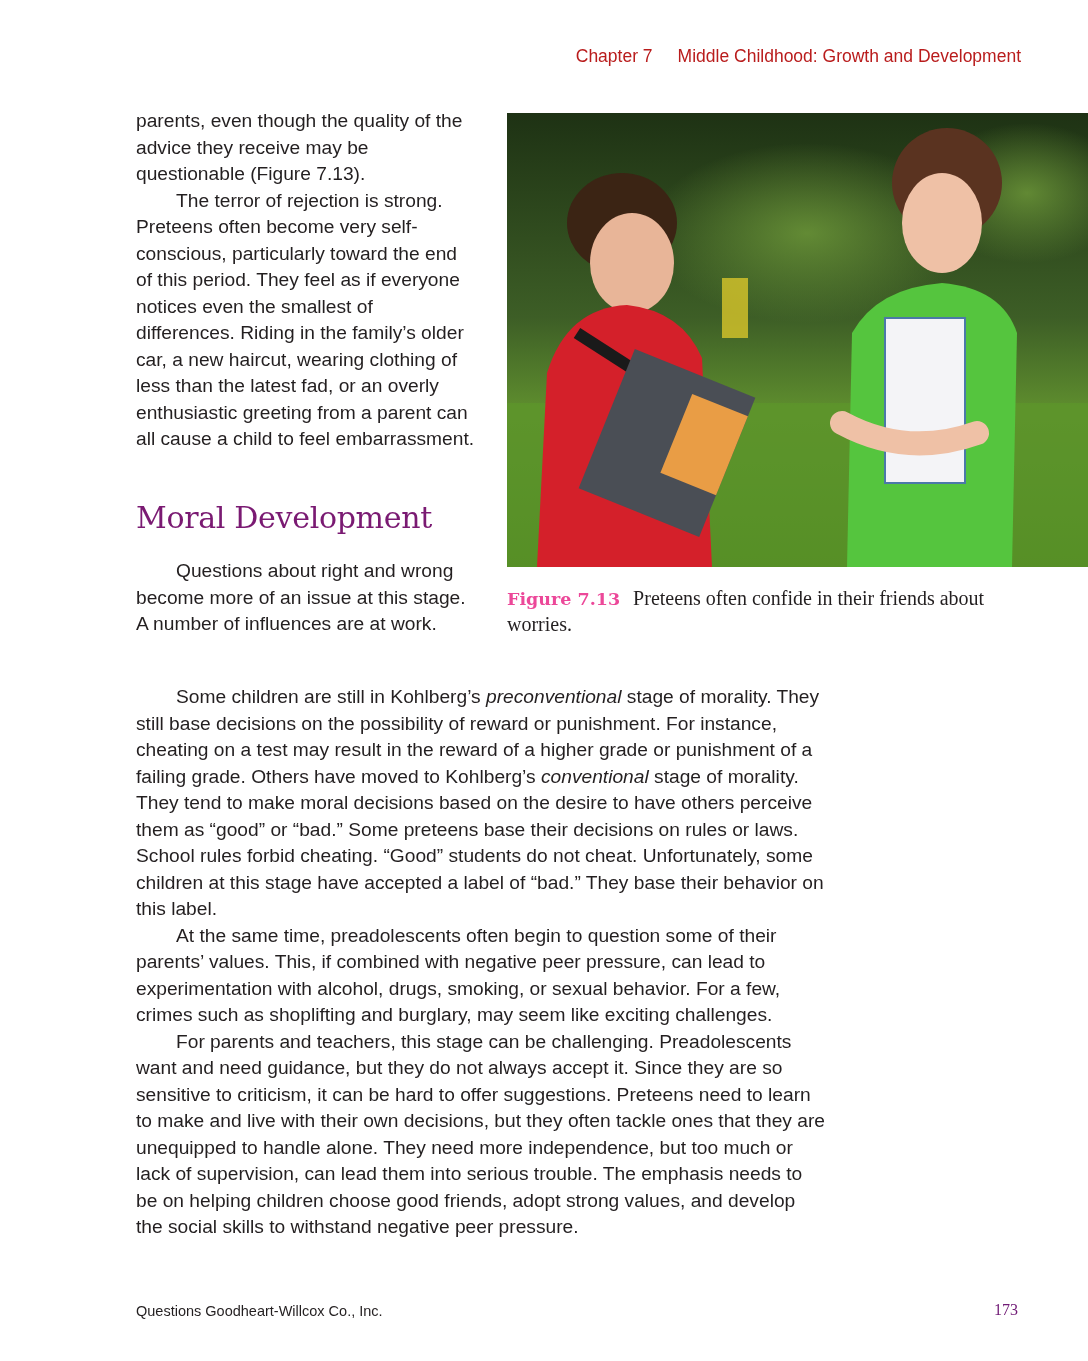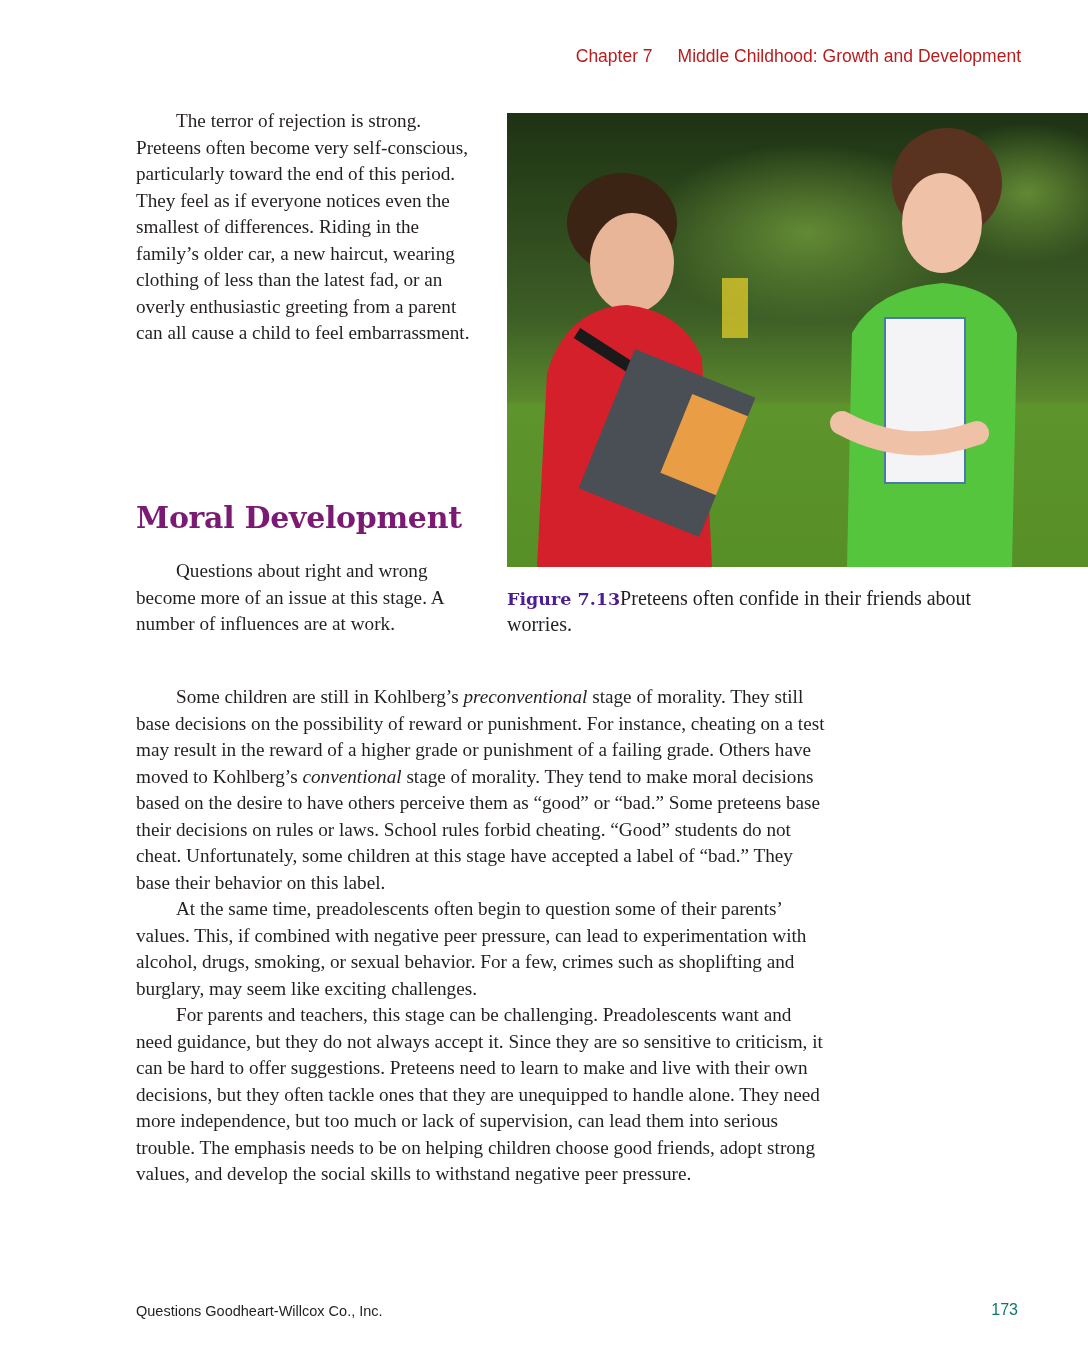--- a/index.html
+++ b/index.html
@@ -9,53 +9,54 @@
   }
   .running-head {
     position: absolute; top: 46px; right: 67px; font-size: 17.5px; color: #b91c1c;
     white-space: nowrap;
   }
   .running-head .chap { margin-right: 25px; }
   .body-text {
     position: absolute; left: 136px; font-size: 19.2px; line-height: 26.5px; color: #231f20;
   }
   .body-text p { margin: 0; }
-  .indent { text-indent: 40px; font-family: Liberation Serif, serif; }
+  .indent { text-indent: 40px; }
   .col-narrow { width: 340px; }
   .col-wide { width: 690px; }
   .top-block { top: 108px; }
   .section-heading {
     position: absolute; left: 136px; top: 500px;
-    font-family: "DejaVu Serif", "Liberation Serif", serif; font-weight: bold;
+    font-family: "DejaVu Serif", "Liberation Serif", serif; font-weight: normal;
     font-size: 30px; color: #7a1a72; letter-spacing: -0.3px; margin: 0;
   }
   .mid-block { top: 558px; }
   .lower-block { top: 684px; }
   .photo {
     position: absolute; left: 507px; top: 113px; width: 581px; height: 454px; overflow: hidden;
     background: #2f4a1f;
   }
   .photo svg { display: block; }
   .caption {
     position: absolute; left: 507px; top: 586px; width: 480px;
     font-family: "Liberation Serif", serif; font-size: 20px; line-height: 25px; color: #231f20;
   }
-  .caption .fig-label { font-family: "DejaVu Serif", serif; font-weight: bold; font-size: 17.5px; color: #4c1d95; margin-right: 0; }
+  .caption .fig-label { font-family: "DejaVu Serif", serif; font-weight: bold; font-size: 17.5px; color: #ec4899; margin-right: 13px; }
   .footer-left { position: absolute; left: 136px; top: 1303px; font-size: 14.5px; color: #231f20; }
-  .footer-right { position: absolute; right: 70px; top: 1301px; font-size: 16px; color: #0f766e; }
+  .footer-right { position: absolute; right: 70px; top: 1301px; font-size: 16px; color: #701a75; font-family: Liberation Serif, serif; }
   em { font-style: italic; }
 </style>
 </head>
 <body>
 
 <div class="running-head">
   <span class="chap">Chapter 7</span><span>Middle Childhood: Growth and Development</span>
 </div>
 
 <div class="body-text col-narrow top-block">
+  <p>parents, even though the quality of the advice they receive may be questionable (Figure 7.13).</p>
   <p class="indent">The terror of rejection is strong. Preteens often become very self-conscious, particularly toward the end of this period. They feel as if everyone notices even the smallest of differences. Riding in the family’s older car, a new haircut, wearing clothing of less than the latest fad, or an overly enthusiastic greeting from a parent can all cause a child to feel embarrassment.</p>
 </div>
 
 <h2 class="section-heading">Moral Development</h2>
 
 <div class="body-text col-narrow mid-block">
   <p class="indent">Questions about right and wrong become more of an issue at this stage. A number of influences are at work.</p>
 </div>
 
 <div class="body-text col-wide lower-block">

